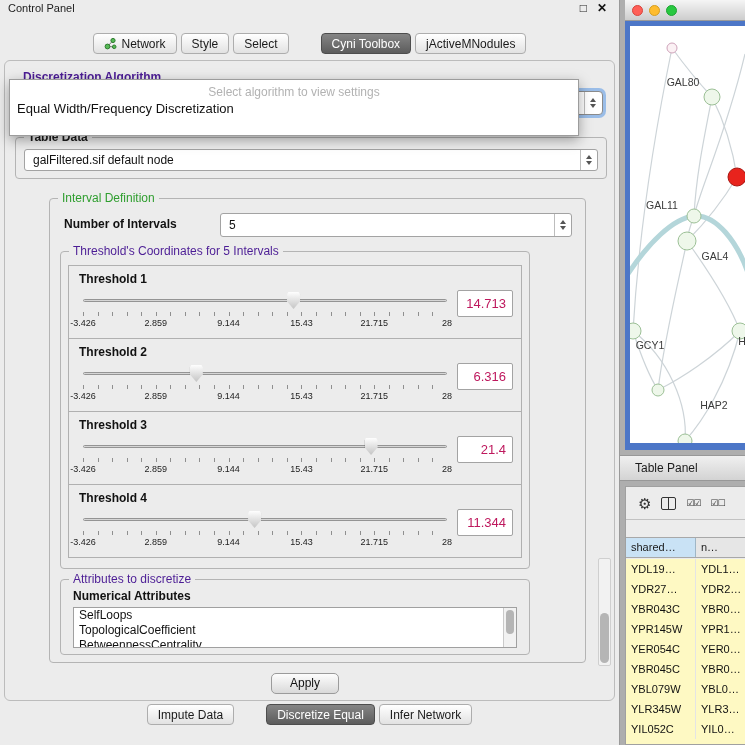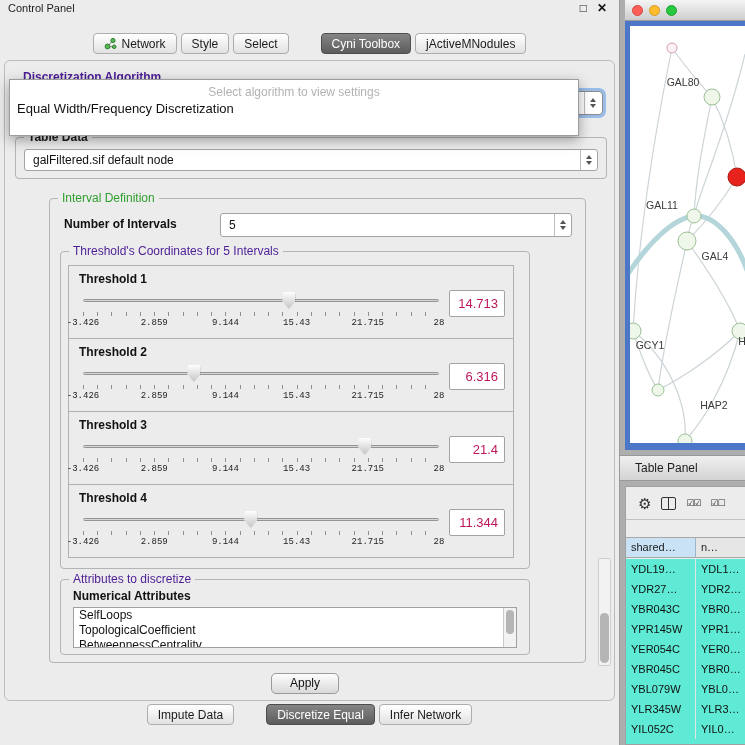--- a/index.html
+++ b/index.html
@@ -51,34 +51,34 @@
   
   #tabledata-group { left:10px; top:76px; width:592px; height:42px; }
   #tabledata-combo { left:8px; top:11px; right:8px; height:22px; }
 
   
   #interval-group { left:44px; top:137px; width:537px; height:465px; }
   .num-intervals-label { position:absolute; left:14px; top:18px; font-size:12px; font-weight:bold; color:#111; }
   #intervals-combo { left:170px; top:14px; width:352px; height:24px; }
 
   #thresholds-group { left:10px; top:52px; width:470px; height:318px; }
-  #threshold-list { position:absolute; top:13px; left:0; right:8px; }
+  #threshold-list { position:absolute; top:13px; left:0; right:0; }
   .threshold-box { position:relative; margin:0 7px; height:74px; border:1px solid #b0b0b0; background:#ececec; }
   .threshold-box + .threshold-box { margin-top:-1px; }
   .threshold-label { position:absolute; left:10px; top:6px; font-size:12px; font-weight:bold; color:#111; }
   .slider-zone { position:absolute; left:14px; right:74px; top:24px; height:46px; }
   .slider-track { position:absolute; left:0; right:0; top:9px; height:3px; background:linear-gradient(#c2c2c2,#eaeaea);
                   border:1px solid #949494; border-radius:2px; }
   .slider-handle { position:absolute; top:2px; width:13px; height:17px; background:linear-gradient(#fefefe,#c4c4c4);
                    clip-path:polygon(10% 0,90% 0,100% 15%,100% 55%,50% 100%,0 55%,0 15%);
                    filter:drop-shadow(0 0 1px rgba(50,50,50,.75)); }
   .slider-ticks { position:absolute; left:0; right:0; top:22px; height:4px;
                   background:repeating-linear-gradient(90deg,#8f8f8f 0,#8f8f8f 1px,transparent 1px,transparent 4%); }
   .slider-scale { position:absolute; left:0; right:0; top:28px; height:12px; }
-  .scale-label { position:absolute; transform:translateX(-50%); font-size:9px; color:#222; white-space:nowrap;font-family:Liberation Mono, monospace; }
+  .scale-label { position:absolute; transform:translateX(-50%); font-size:9px; color:#222; white-space:nowrap; }
   .value-box { position:absolute; right:8px; top:24px; width:56px; height:27px; background:#fff; border:1px solid #a3a3a3;
                border-radius:2px; font-size:13px; color:#be185d; text-align:right; line-height:25px; padding-right:6px; }
 
   
   #attributes-group { left:10px; top:380px; width:470px; height:76px; }
   .attr-title { position:absolute; left:12px; top:9px; font-size:12px; font-weight:bold; color:#111; }
   .attr-list { position:absolute; left:12px; right:12px; top:27px; height:41px; background:#fff; border:1px solid #a0a0a0; overflow:hidden; }
   .attr-item { font-size:12px; line-height:15px; padding-left:5px; color:#111; white-space:nowrap; }
   .attr-scrollbar { position:absolute; right:0; top:0; bottom:0; width:13px; background:#f2f2f2; border-left:1px solid #cacaca; }
   .attr-thumb { position:absolute; left:2px; right:2px; top:2px; height:24px; background:#b5b5b5; border-radius:5px; }
@@ -111,21 +111,21 @@
   .tp-toolbar { position:absolute; top:0; left:0; right:0; height:33px; border-bottom:1px solid #c2c2c2;
                 display:flex; align-items:center; gap:10px; padding-left:12px; }
   .gear { font-size:15px; color:#333; line-height:1; }
   .columns-icon { width:15px; height:13px; border:1.5px solid #333; border-radius:2px;
                   background:linear-gradient(to right, transparent 46%, #333 46%, #333 54%, transparent 54%); }
   .checks { font-size:9px; color:#333; letter-spacing:-1px; line-height:1; }
   .tp-colheaders { position:absolute; top:50px; left:0; right:0; height:21px; display:flex;
                    border-top:1px solid #a8a8a8; border-bottom:1px solid #a8a8a8; }
   .tp-col1 { width:70px; background:#c9e2f5; border-right:1px solid #9fb6c6; font-size:11px; line-height:19px; padding-left:5px; color:#1a1a1a; }
   .tp-col2 { flex:1; background:#e6e6e6; font-size:11px; line-height:19px; padding-left:5px; color:#1a1a1a; }
-  #table-rows { position:absolute; top:72px; left:0; right:0; bottom:0; background:#5eead4; overflow:hidden; }
+  #table-rows { position:absolute; top:72px; left:0; right:0; bottom:0; background:#fef9c3; overflow:hidden; }
   .trow { display:flex; height:20px; }
   .tcell { font-size:11px; line-height:20px; color:#111; white-space:nowrap; overflow:hidden; }
   .tcell.c1 { width:70px; padding-left:5px; border-right:1px solid #e4e4e4; }
   .tcell.c2 { flex:1; padding-left:5px; }
 </style>
 </head>
 <body>
 
 <div class="cp">
   <div class="cp-titlebar">

